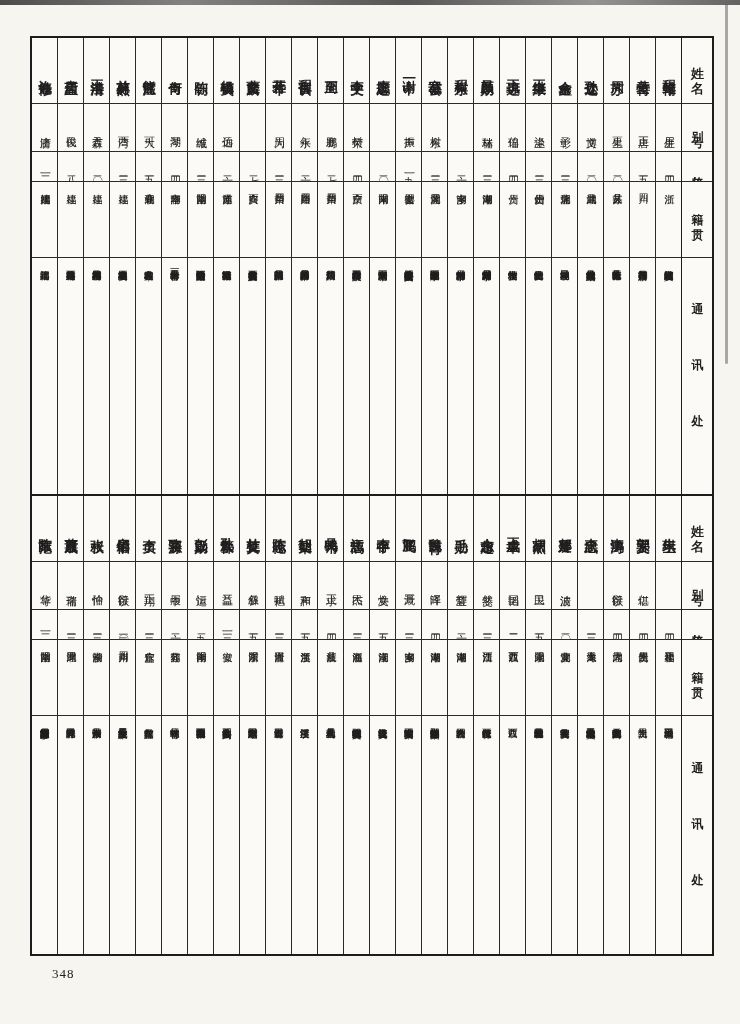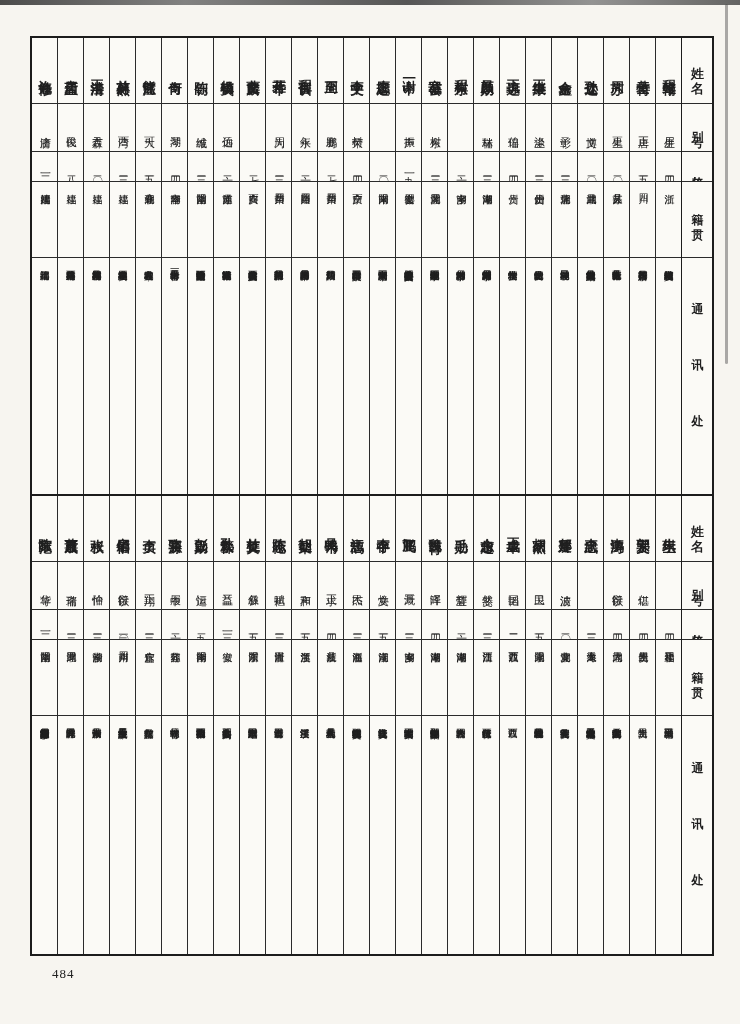--- a/index.html
+++ b/index.html
@@ -951,13 +951,13 @@
         <div class="cell c-native">
           <span class="vtext">籍贯</span>
         </div>
         <div class="cell c-addr">
           <span class="vtext">通讯处</span>
         </div>
       </div>
     </div>
 </div>
 
-<div class="page-number">484</div>
+<div class="page-number">348</div>
 
 </body></html>

